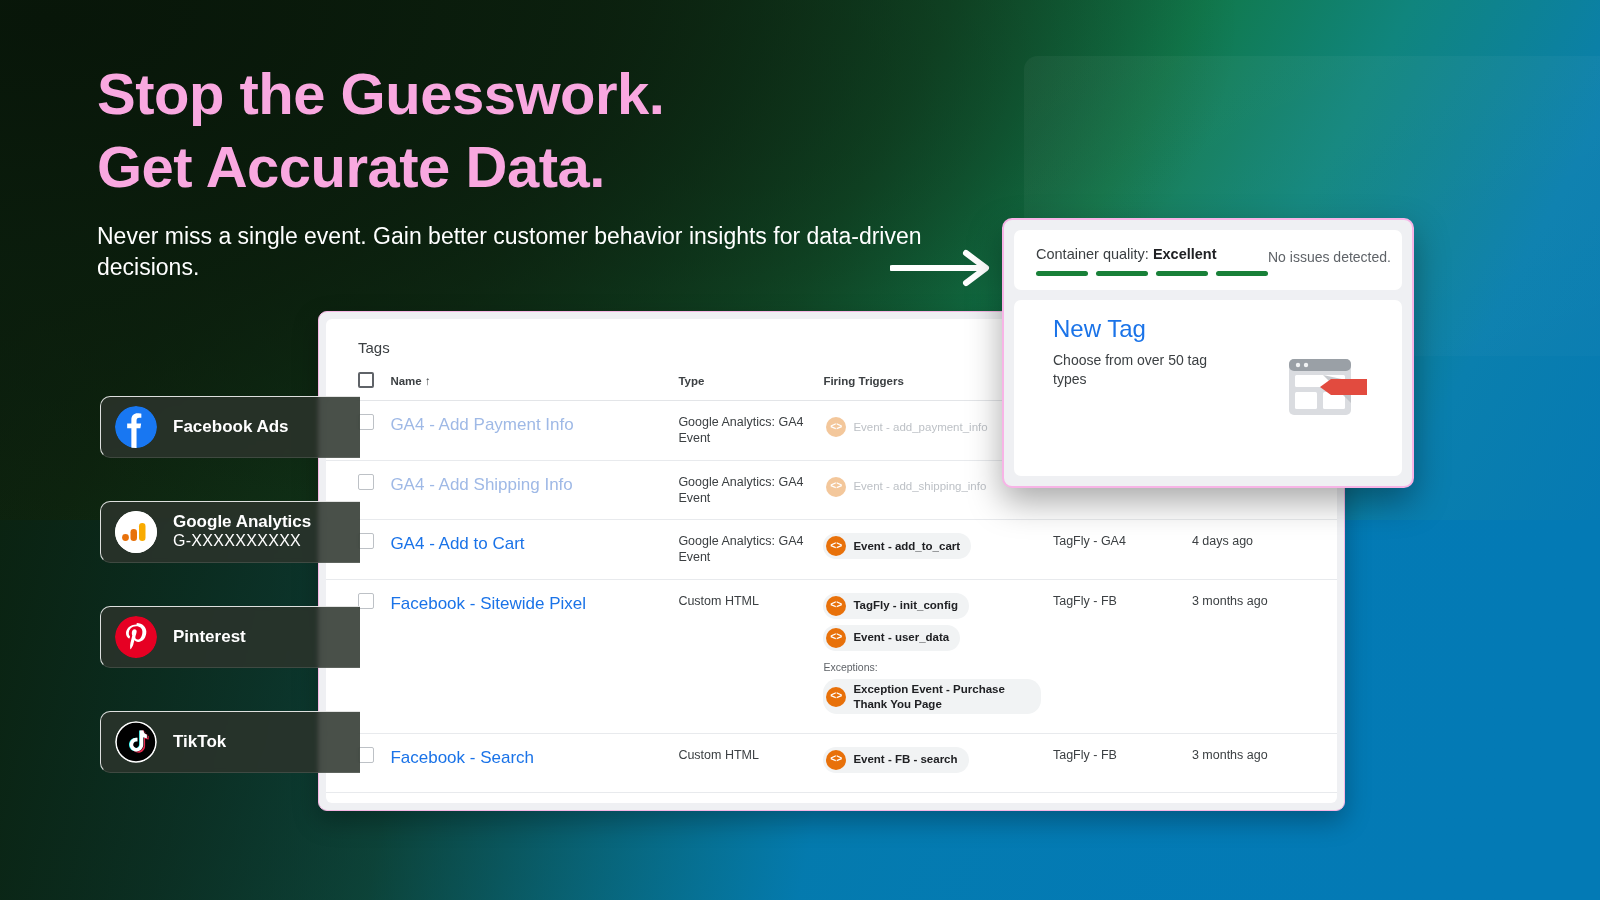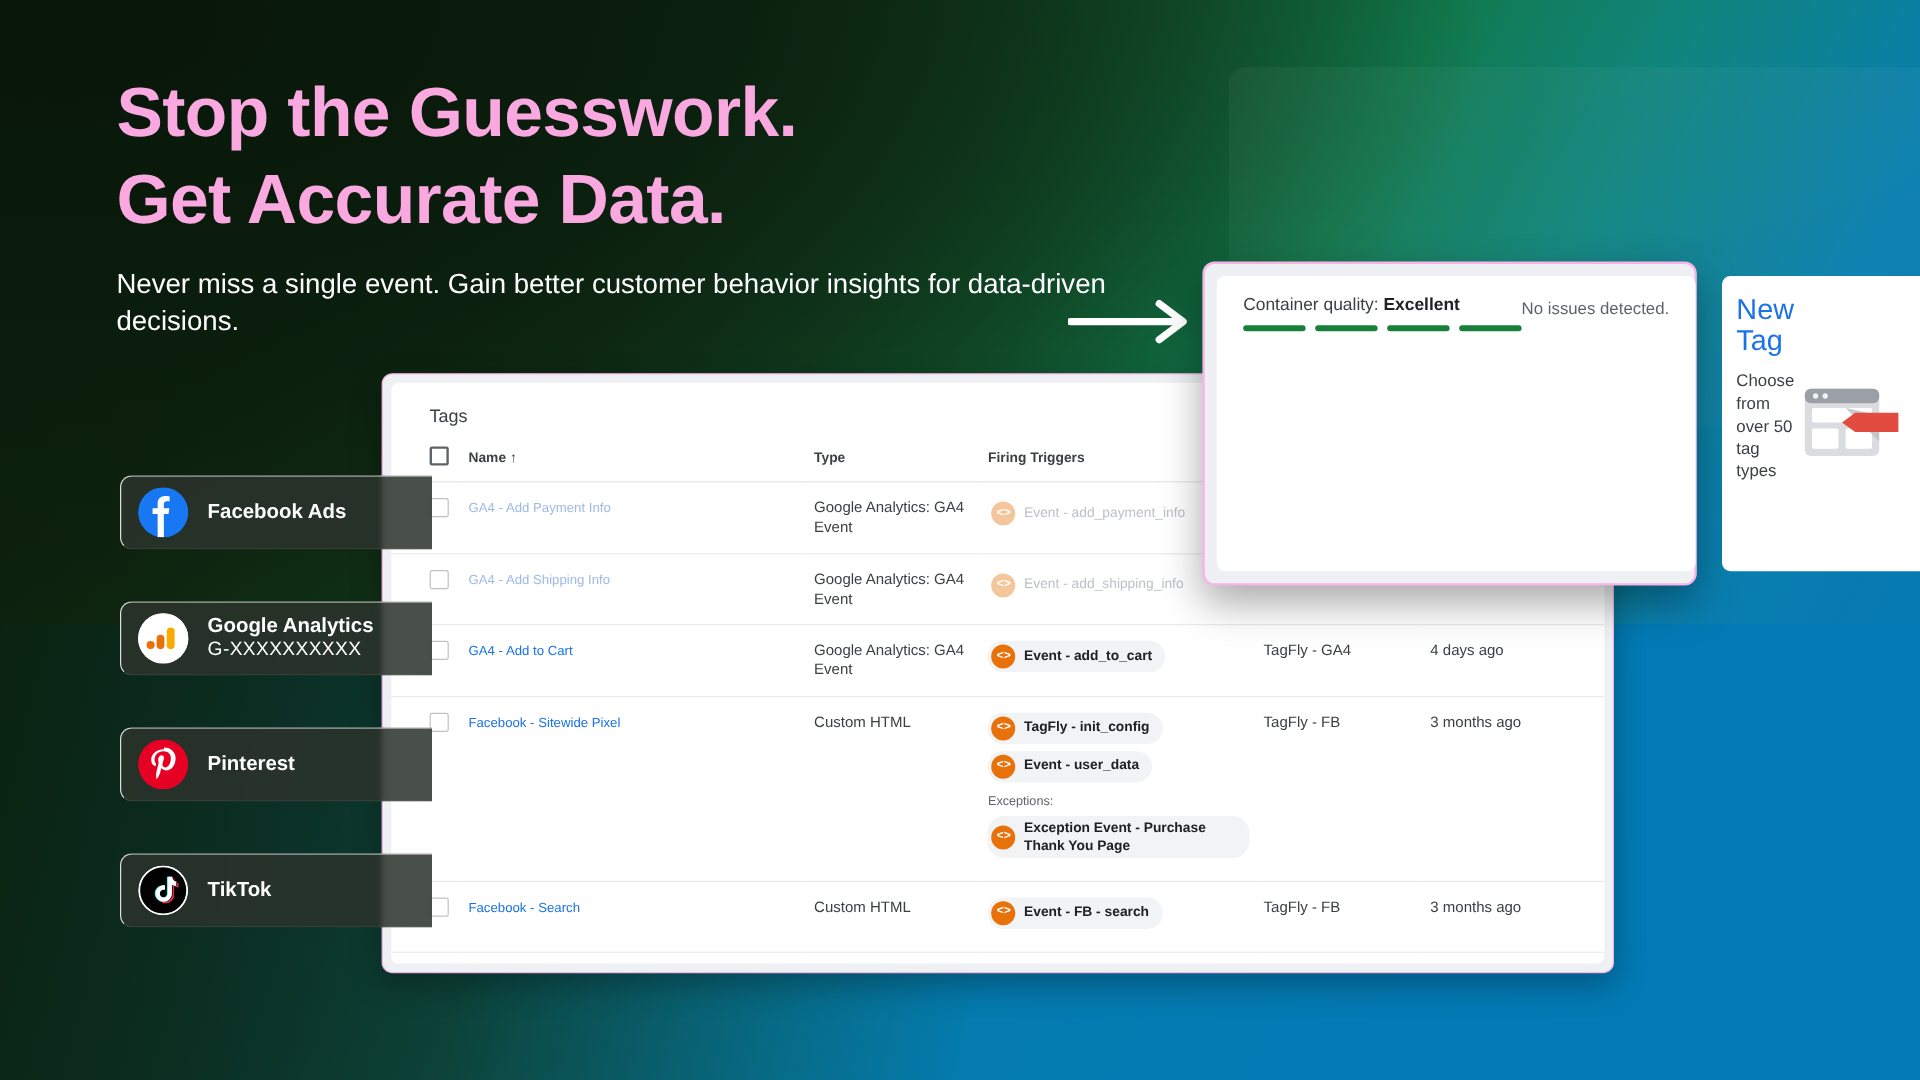--- a/index.html
+++ b/index.html
@@ -119,21 +119,21 @@
   .col-name { width: 286px; margin-left: 36px; }
   .col-type { width: 144px; }
   .col-trig { width: 228px; }
   .col-ws { width: 138px; }
   .col-mod { width: 150px; }
   .cb {
     width: 16px; height: 16px; border: 2px solid #5f6368; border-radius: 2px;
     display:inline-block;
   }
   .cb.row { border-color: #bdc1c6; border-width: 1.6px; }
-  .name-link { color: #1a73e8; font-size: 11px; }
+  .name-link { color: #1a73e8; font-size: 17px; }
   .chip {
     display:inline-flex; align-items:center; gap: 7px;
     background:#f1f3f4; border-radius: 14px;
     padding: 3px 11px 3px 3px;
     margin-bottom: 6px; max-width: 224px;
     font-size: 11.5px; font-weight: 700; color:#202124;
   }
   .chip .ic {
     width: 20px; height: 20px; border-radius: 50%;
     background: #e8710a;
@@ -150,32 +150,32 @@
   .muted-row .chip .ic { background:#f3c79b; color:#fff; }
   .ws, .mod { font-size: 12.5px; color:#3c4043; }
 
   
   .overlay {
     position:absolute; left: 1002px; top: 218px; width: 412px; height: 270px;
     background:#eff0f3; border: 2px solid #f7b4e6; border-radius: 10px;
     padding: 10px;
     box-shadow: 0 14px 34px rgba(0,0,0,0.34);
     z-index: 9;
-    display:flex; flex-direction:row; gap: 22px;
+    display:flex; flex-direction:column; gap: 10px;
   }
   .ov-card { background:#fff; border-radius: 7px; }
   .quality { padding: 16px 22px 14px 22px; display:flex; align-items:flex-start; }
   .q-left { flex: 1; }
   .q-title { font-size: 14.5px; color:#3c4043; }
   .q-title b { color:#202124; font-weight:700; }
   .q-bars { display:flex; gap: 8px; margin-top: 9px; }
   .q-bars i { display:block; width: 52px; height: 5px; background:#188038; border-radius: 3px; }
   .q-right { font-size: 14px; color:#5f6368; padding-top: 3px; white-space:nowrap; }
   .newtag { flex:1; display:flex; flex-direction:column; }
-  .nt-body { display:flex; padding: 16px 22px 14px 12px; flex:1; }
+  .nt-body { display:flex; padding: 16px 22px 14px 39px; flex:1; }
   .nt-left { flex:1; }
   .nt-title { font-size: 24px; color:#1a73e8; font-weight:400; line-height:1.1; }
   .nt-desc { font-size: 14px; color:#3c4043; margin-top: 9px; line-height:1.35; max-width: 175px; }
   .nt-art { width: 100px; display:flex; align-items:center; justify-content:center; }
   .nt-foot {
     border-top: 1px solid #e8eaed; padding: 12px 22px;
     display:flex; align-items:center; justify-content:space-between;
   }
   .nt-foot a { color:#1a73e8; font-size: 14px; font-weight:700; text-decoration:none; }
   .chev { color:#5f6368; font-size: 17px; }

